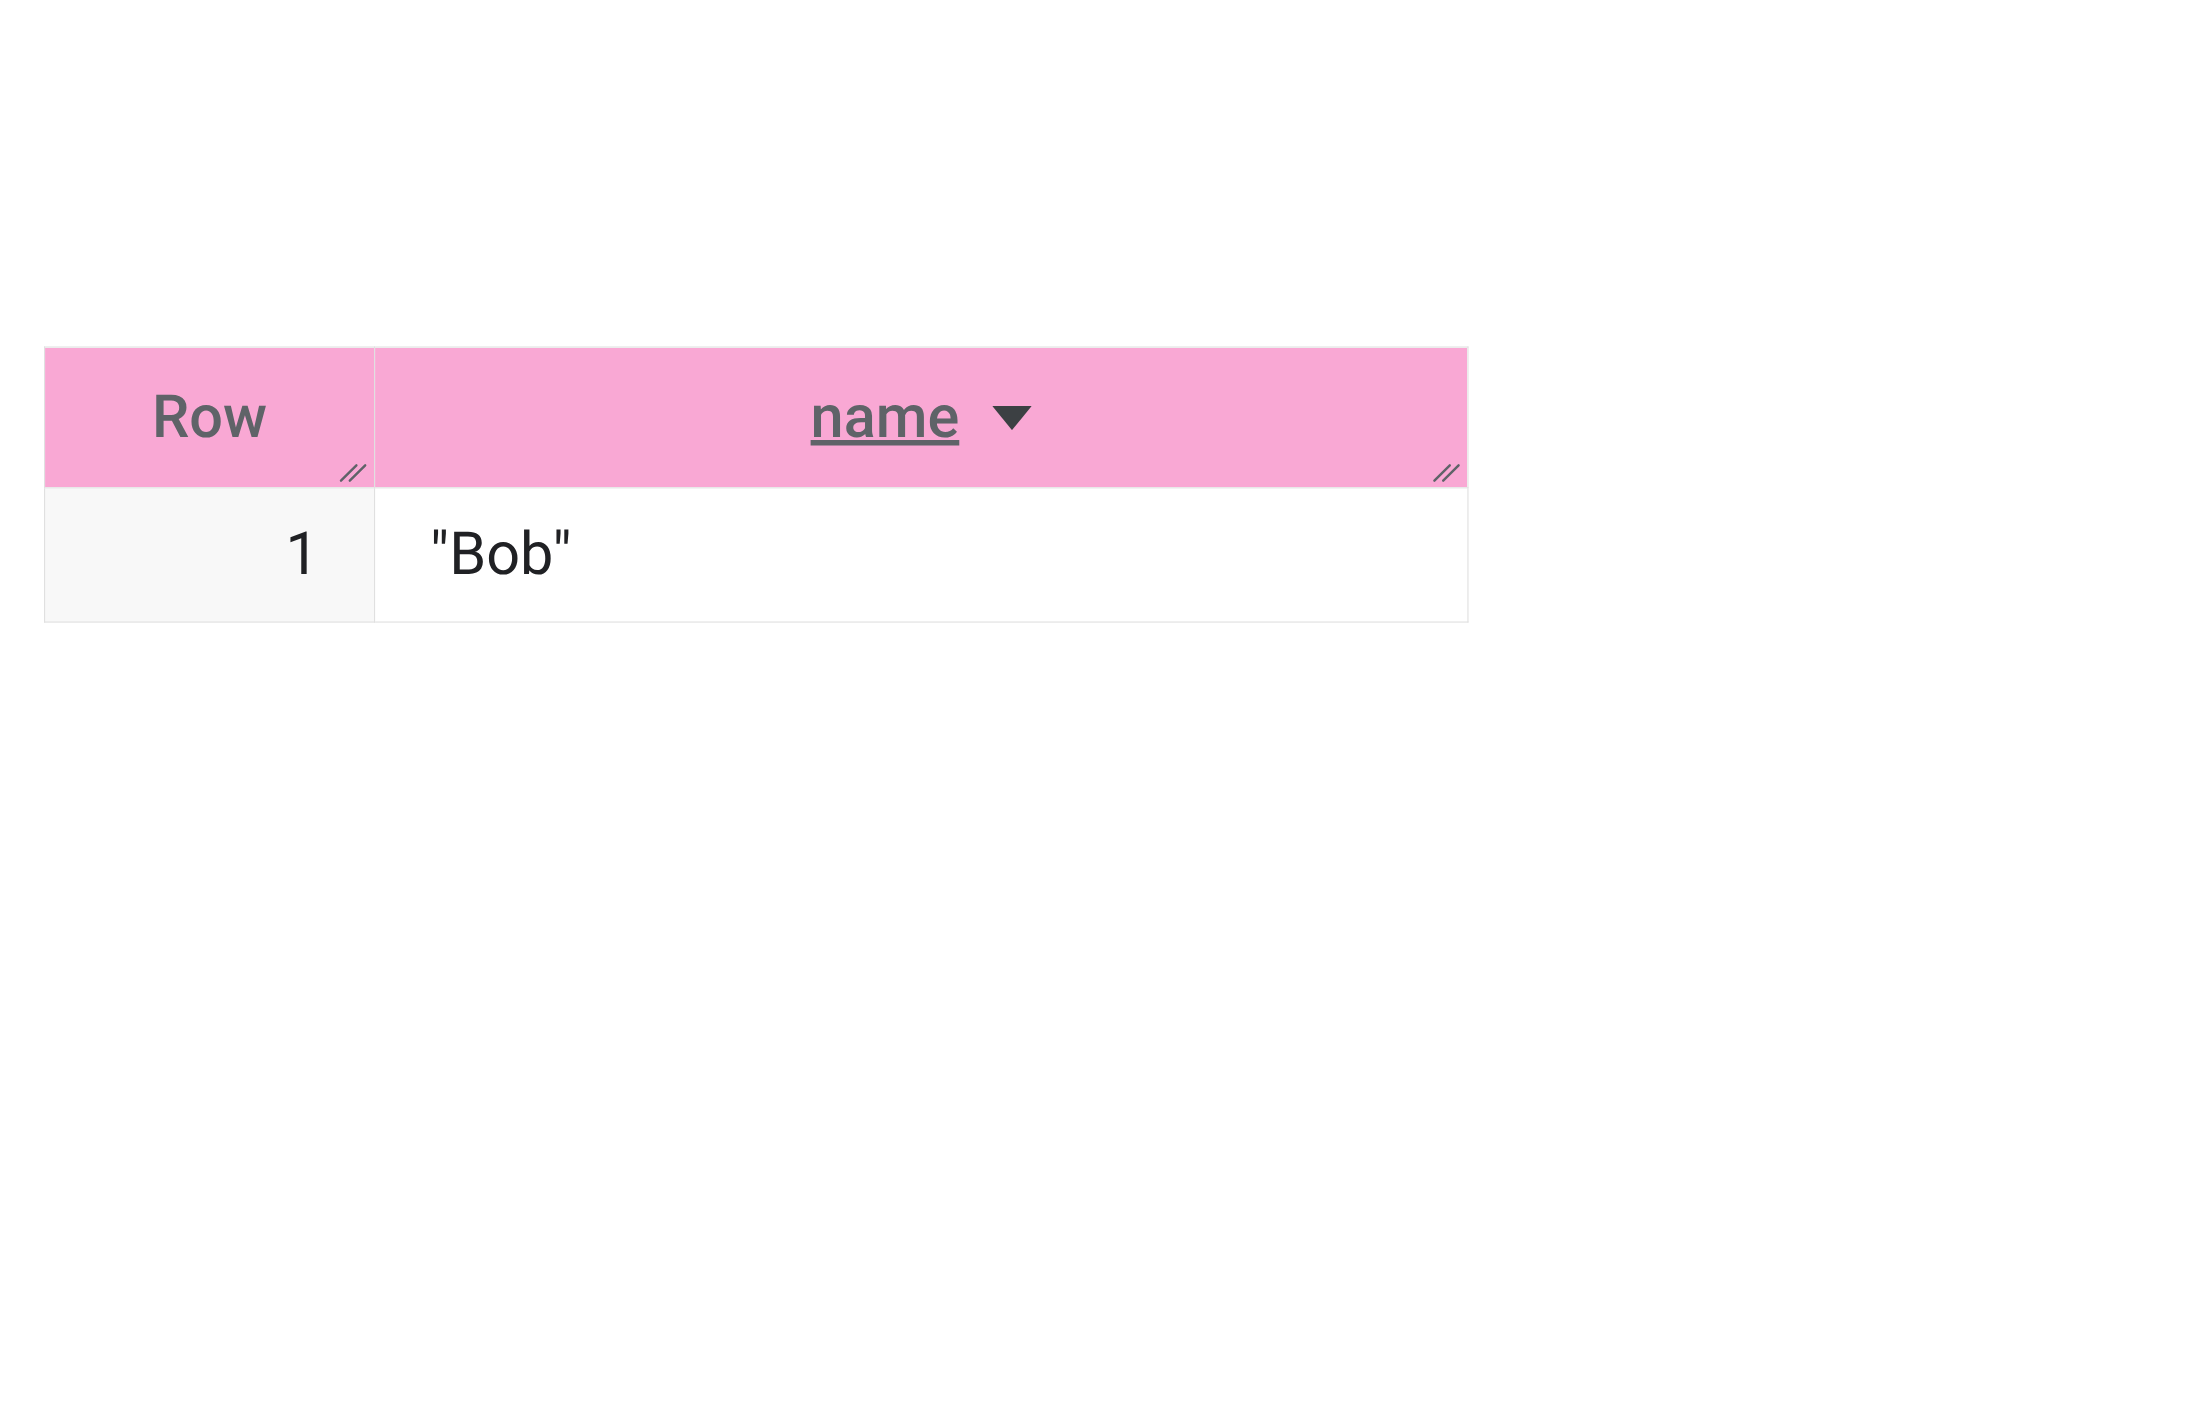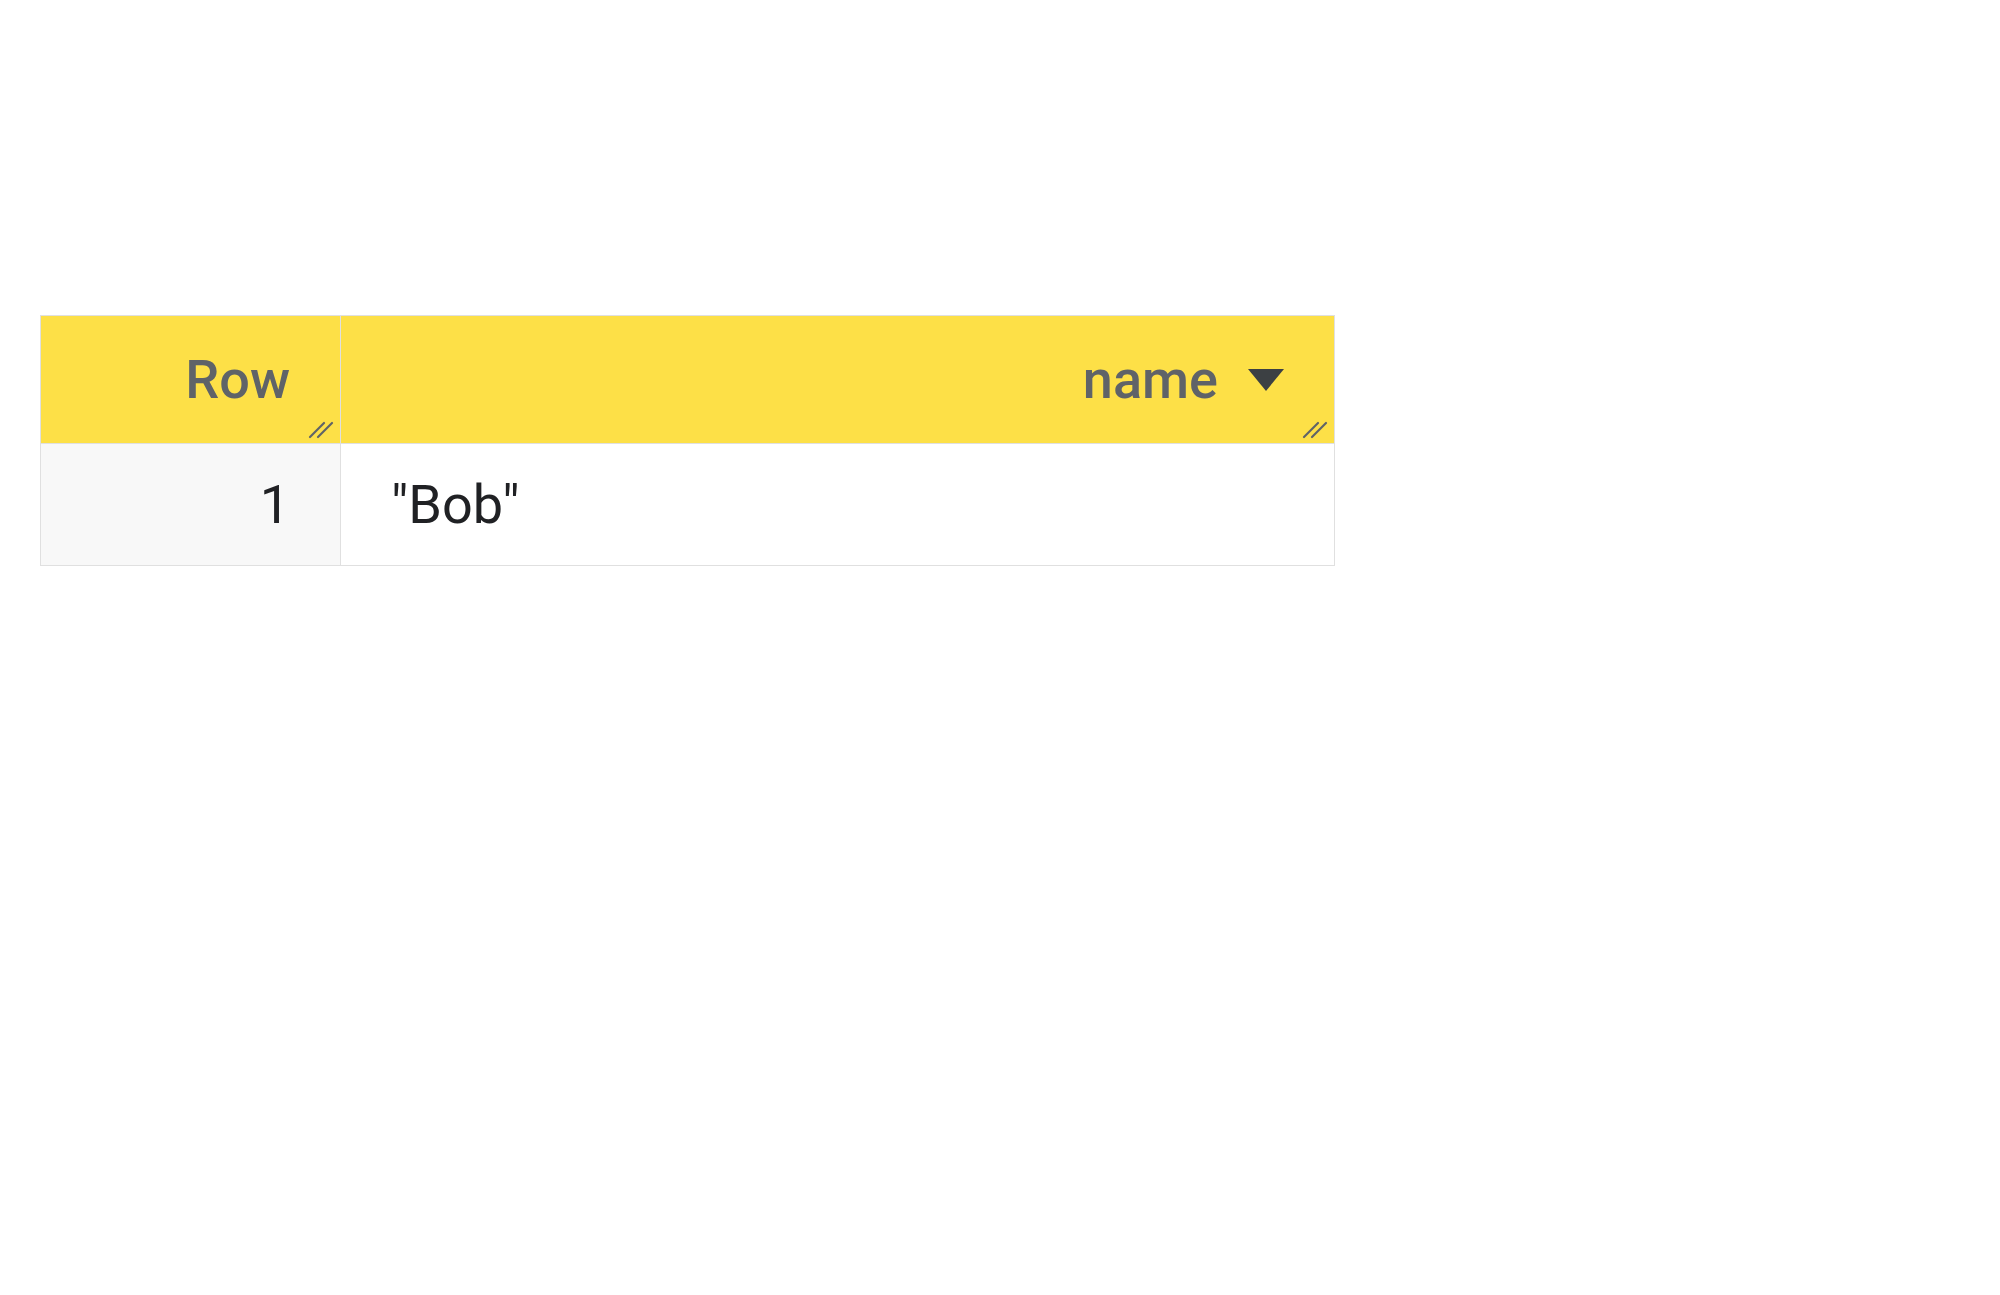--- a/index.html
+++ b/index.html
@@ -17,24 +17,24 @@
     .results-table {
       position: absolute;
       left: 40px;
       top: 315px;
       width: 1295px;
       border-collapse: collapse;
       font-size: 54px;
       border: 1px solid #e0e0e0;
     }
     .results-table th {
-      background: #fde047;
+      background: #f9a8d4;
       color: #5f6368;
       font-weight: 500;
-      text-align: right;
+      text-align: center;
       padding: 32px 50px;
       border: 1px solid #e0e0e0;
       position: relative;
       height: 122px;
       vertical-align: middle;
     }
     .results-table th.col-row {
       width: 300px;
     }
     .results-table td {
@@ -51,20 +51,21 @@
       width: 300px;
     }
     .results-table td.cell-value {
       background: #ffffff;
       text-align: left;
     }
     .header-content {
       display: inline-flex;
       align-items: center;
       gap: 30px;
+      text-decoration: underline;
     }
     .sort-icon {
       display: inline-block;
     }
     .sort-icon svg {
       display: block;
     }
     .resize-handle {
       position: absolute;
       right: 6px;

